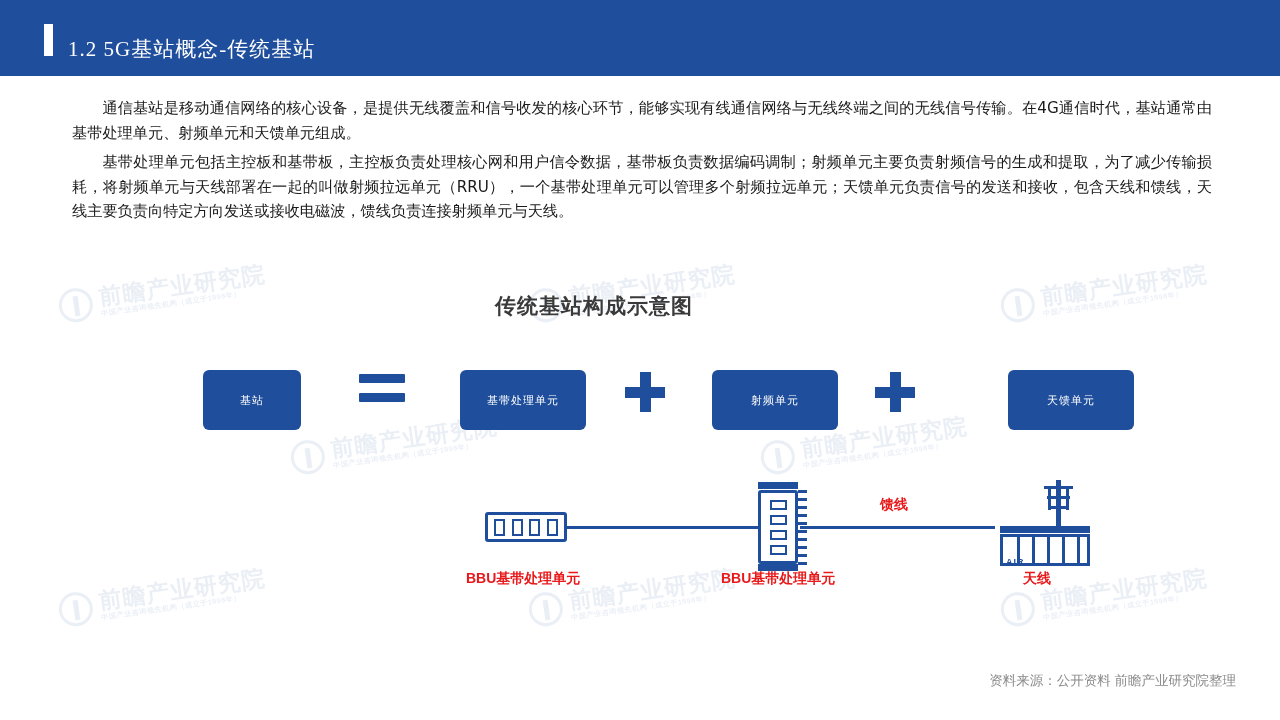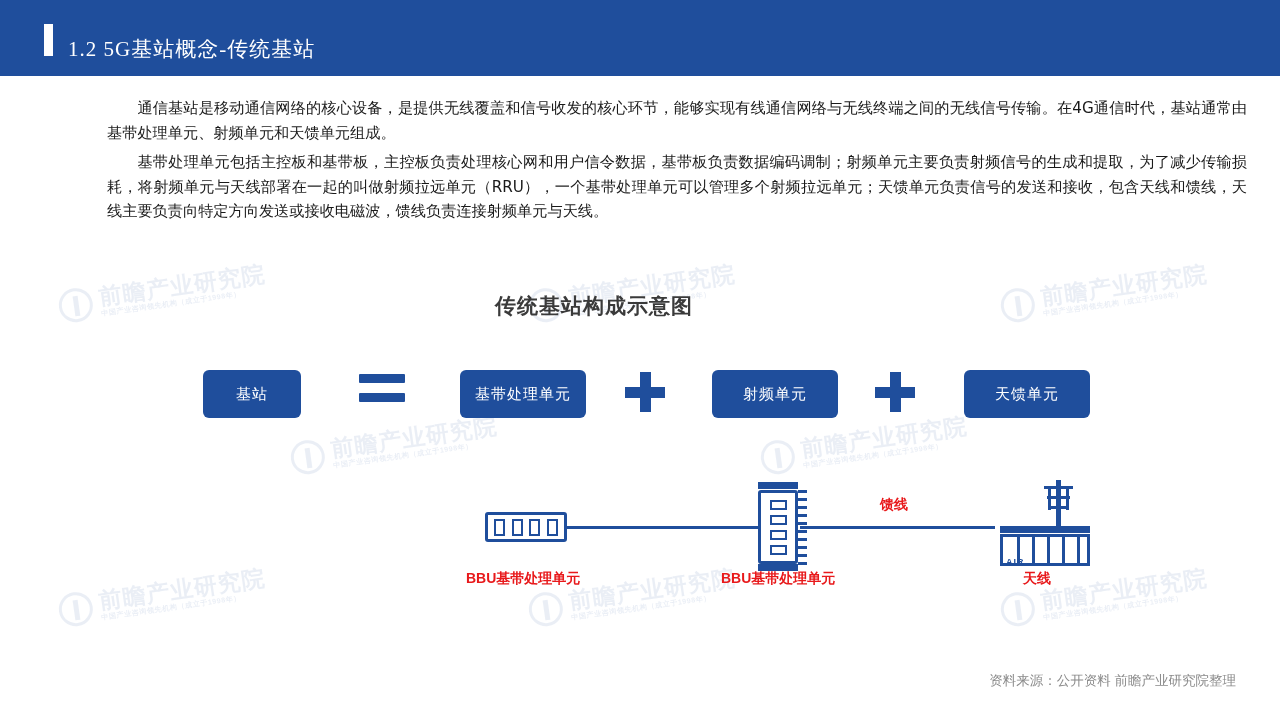--- a/index.html
+++ b/index.html
@@ -41,46 +41,45 @@
     font-size: 9.5px; color: #ffffff; letter-spacing: 0.5px;
     white-space: nowrap;
   }
 
   
   .para {
     position: absolute;
     font-size: 15.2px; color: #1a1a1a; line-height: 1.62;
     text-align: justify;
     font-family: "DejaVu Sans", "Liberation Sans", sans-serif;
-    margin-left: 35px;
   }
   #para1 { left: 72px; top: 96px; width: 1140px; text-indent: 2em; }
   #para2 { left: 72px; top: 150px; width: 1140px; text-indent: 2em; }
 
   
   .section-title {
     position: absolute; left: 0; top: 292px; width: 1188px;
     text-align: center;
     font-size: 21px; font-weight: bold; color: #3a3a3a;
     letter-spacing: 1px;
   }
 
   
   .formula { position: absolute; left: 0; top: 370px; width: 1280px; height: 46px; }
   .pill {
-    position: absolute; top: 0; height: 48px;
+    position: absolute; top: 0; height: 60px;
     background: #1F4E9C; border-radius: 6px;
-    color: #ffffff; font-size: 15px;
+    color: #ffffff; font-size: 11px;
     display: flex; align-items: center; justify-content: center;
     letter-spacing: 1px;
   }
   #pill-bs   { left: 203px;  width: 98px; }
   #pill-bbu  { left: 460px;  width: 126px; }
   #pill-rru  { left: 712px;  width: 126px; }
-  #pill-ant  { left: 964px;  width: 126px; }
+  #pill-ant  { left: 1008px;  width: 126px; }
 
   .eq {
     position: absolute; left: 359px; top: 4px; width: 46px; height: 36px;
   }
   .eq span {
     display: block; width: 46px; height: 9px; background: #1F4E9C; border-radius: 1px;
   }
   .eq span:last-child { margin-top: 10px; }
 
   .plus { position: absolute; top: 2px; width: 40px; height: 40px; }

